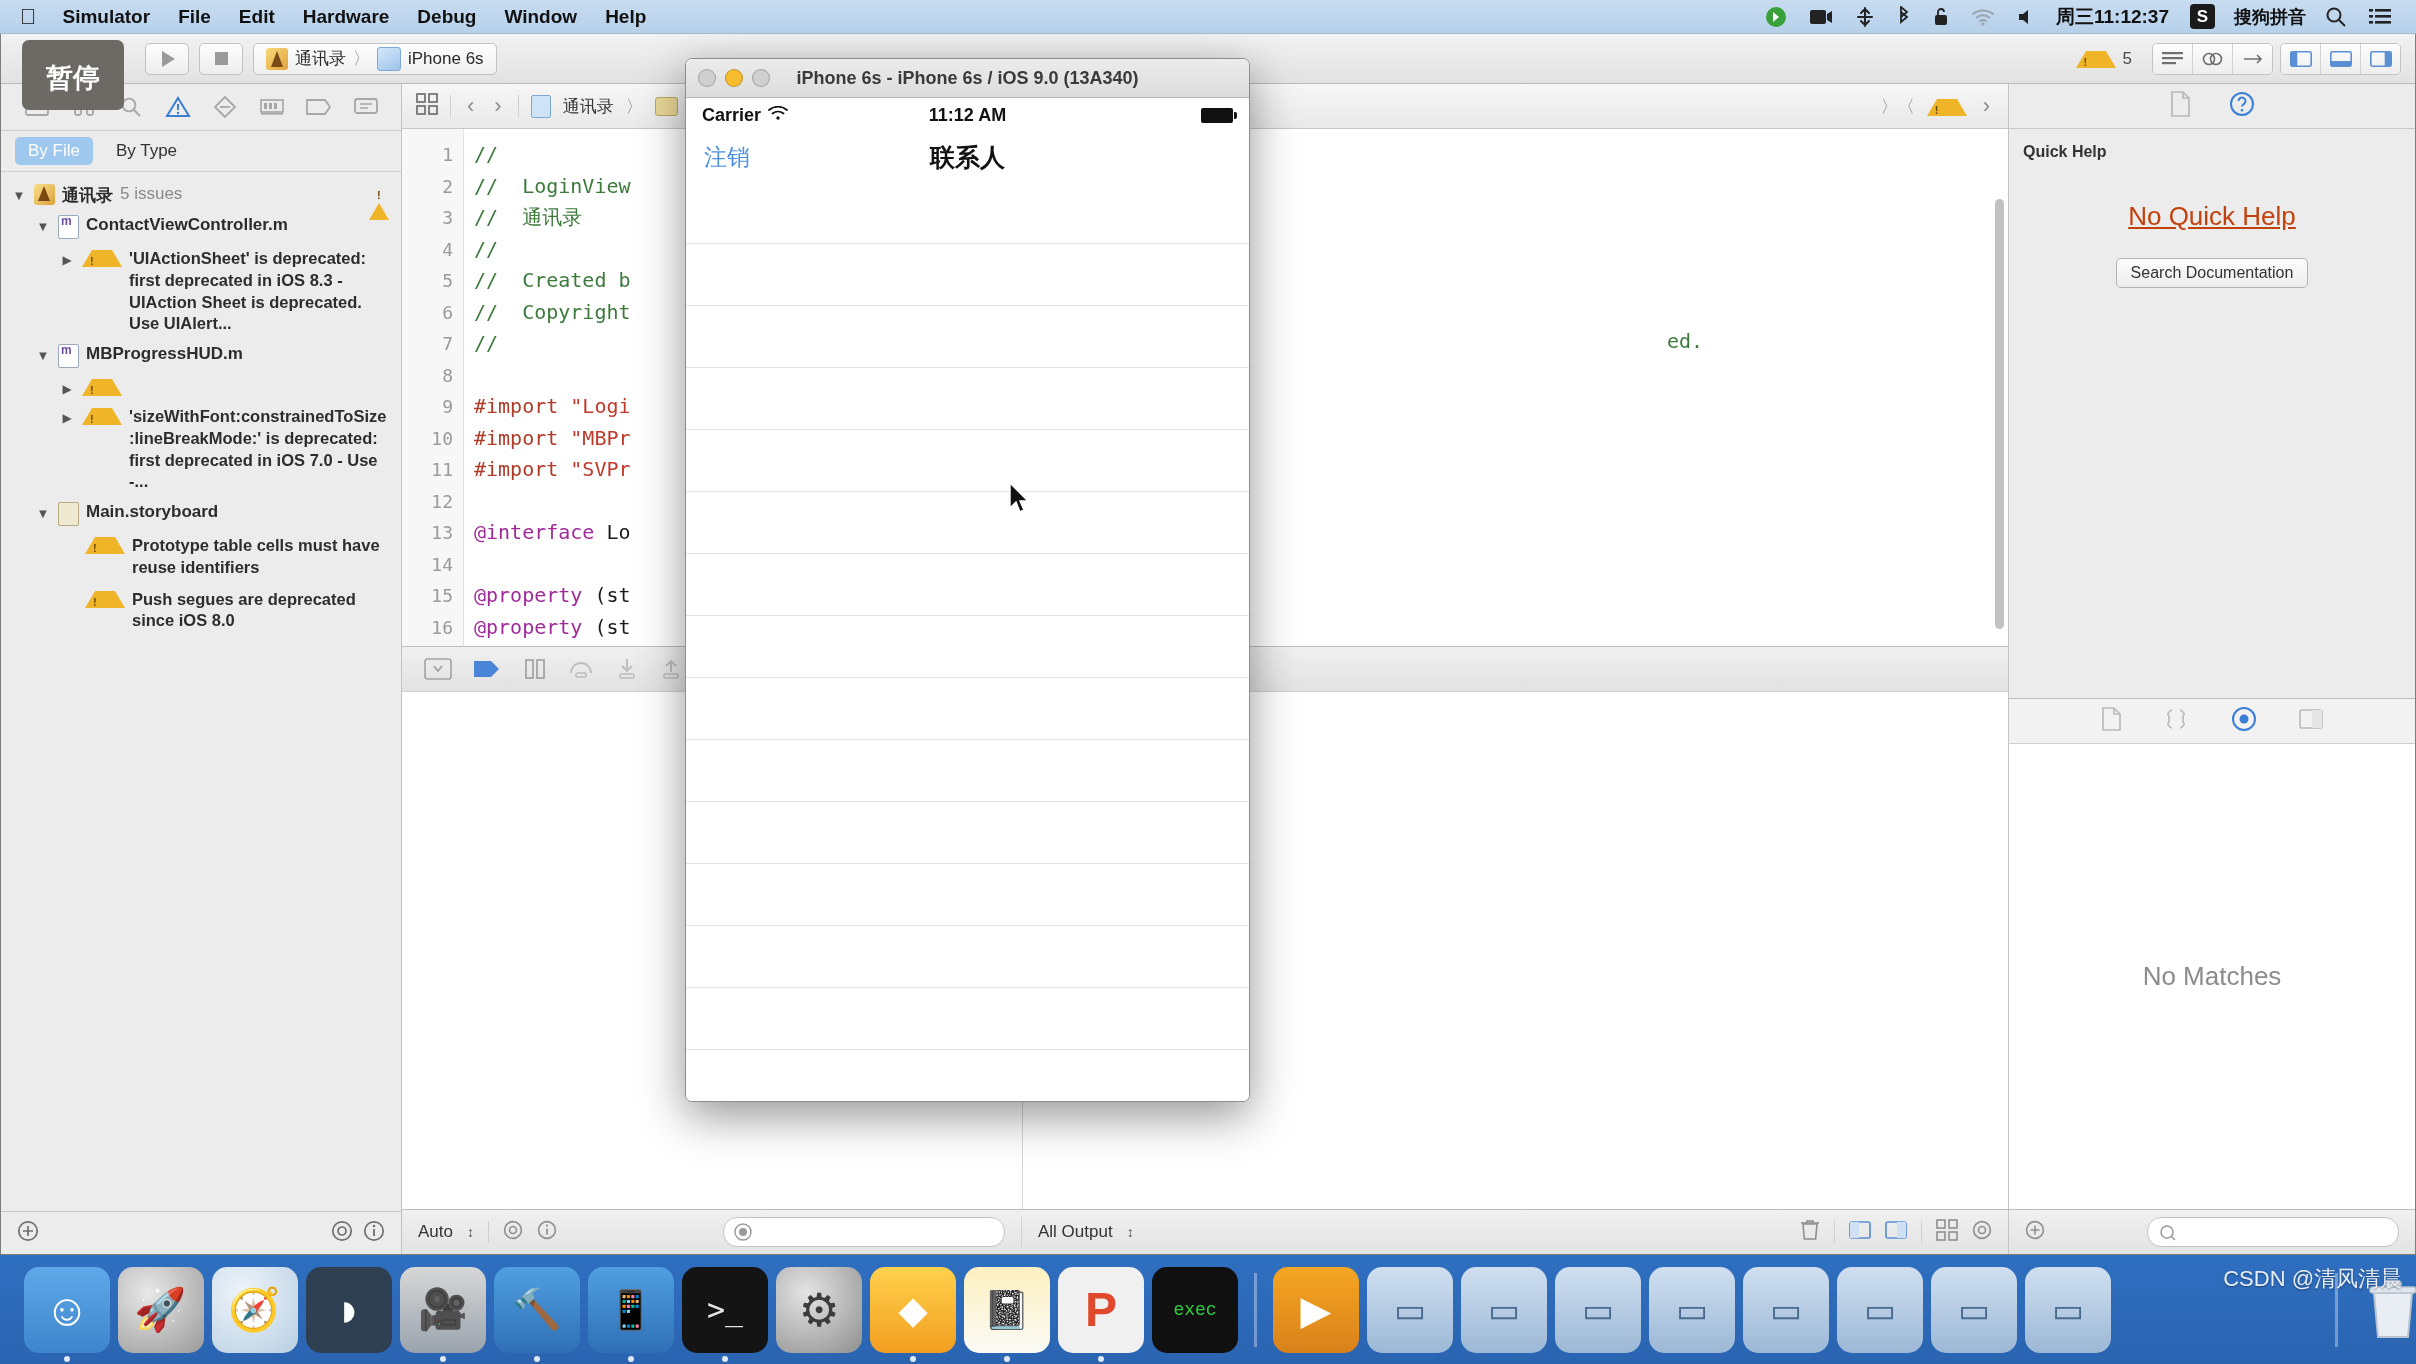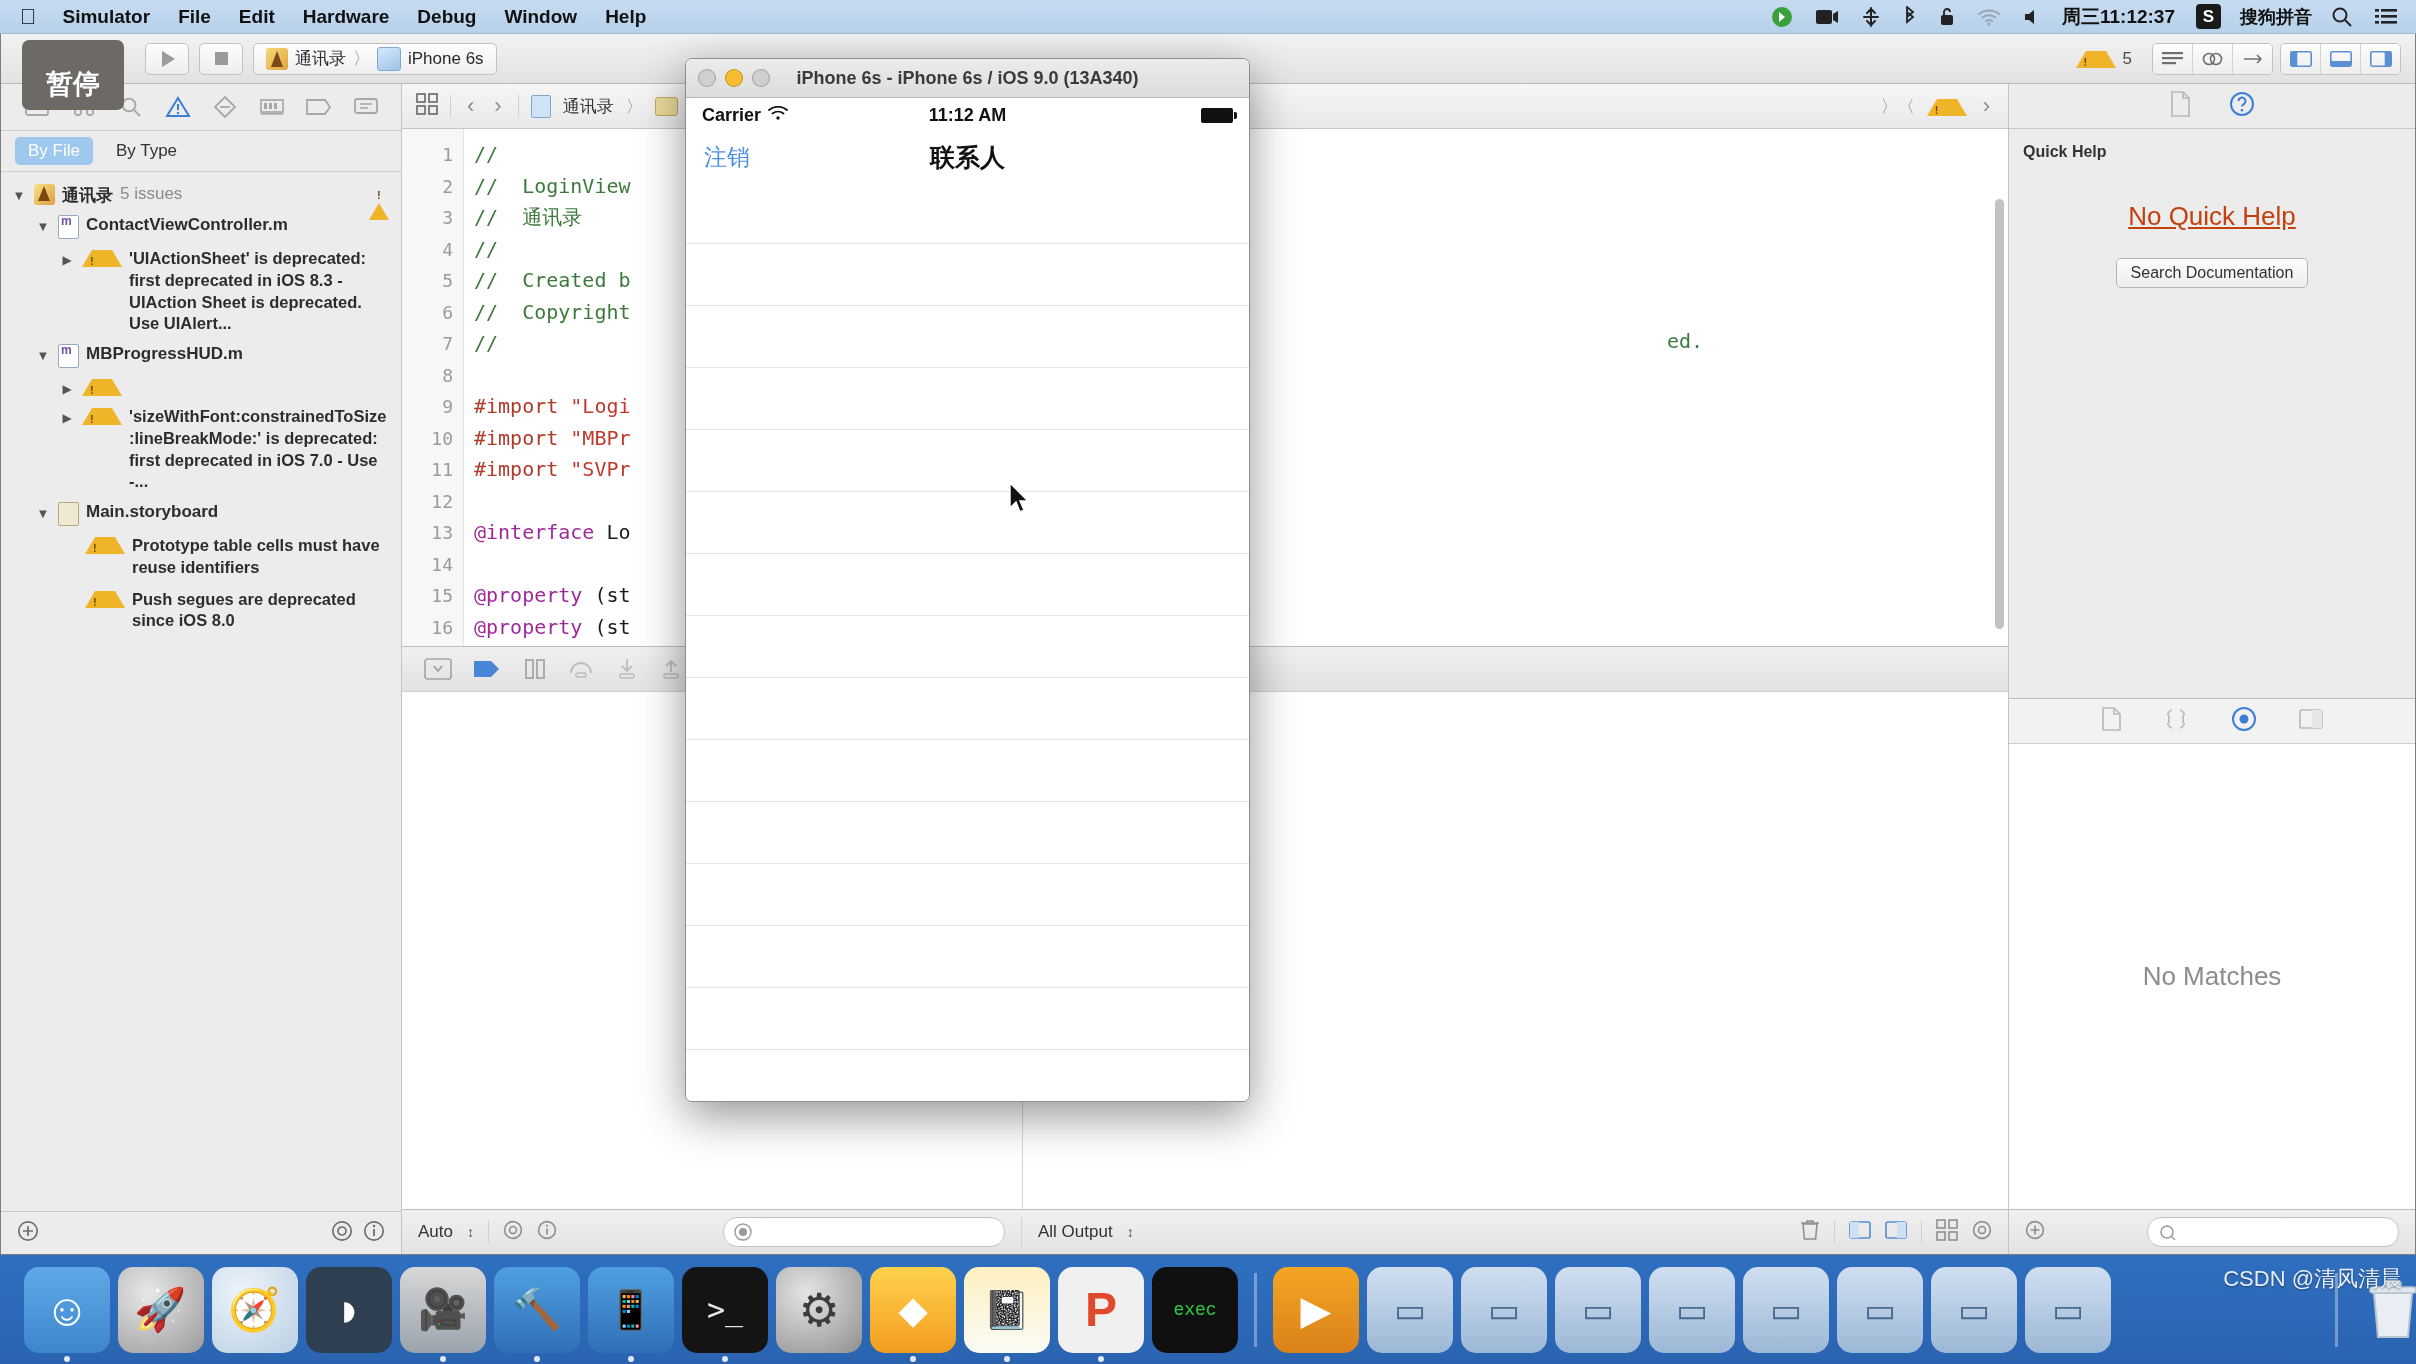--- a/index.html
+++ b/index.html
@@ -18,21 +18,21 @@
 
   
   .menubar{position:absolute;left:0;top:0;width:2416px;height:33px;
     background:linear-gradient(180deg,#c8dcf0 0%,#bed6ee 50%,#b7d1ea 100%);
     border-bottom:1px solid #9fb6cd;
     display:flex;align-items:center;
     font-size:19px;color:#111;z-index:60;}
   .mb-left{display:flex;align-items:center;gap:0;padding-left:16px;}
   .mb-item{padding:0 14px;font-weight:bold;white-space:nowrap;line-height:33px;}
   .apple-glyph{font-size:22px;line-height:33px;padding:0 12px 0 4px;}
-  .mb-right{margin-left:auto;display:flex;align-items:center;gap:0;padding-right:8px;}
+  .mb-right{margin-left:auto;display:flex;align-items:center;gap:0;padding-right:14px;}
   .mb-ic{padding:0 11px;font-size:19px;line-height:33px;display:flex;align-items:center;}
   .mb-clock{padding:0 10px;font-weight:bold;font-size:19px;white-space:nowrap;}
   .sogou-badge{width:25px;height:25px;background:#1a1a1a;color:#fff;border-radius:4px;
     font-size:17px;font-weight:bold;display:flex;align-items:center;justify-content:center;}
   .sogou-text{padding:0 8px;font-size:18px;font-weight:bold;}
 
   
   .xcode{position:absolute;left:0;top:33px;width:2416px;height:1222px;
     background:#ececec;border:1px solid #7d7d7d;box-sizing:border-box;
     display:flex;flex-direction:column;overflow:hidden;}
@@ -185,21 +185,21 @@
     background:#fff;position:relative;}
   .simnav-left{font-size:23px;color:#4b8fe0;}
   .simnav-title{position:absolute;left:0;right:0;text-align:center;font-size:25px;font-weight:bold;color:#111;}
   .simtable{flex:1;background:#fff;overflow:hidden;}
   .simrow{height:61px;border-bottom:1px solid #e4e4e4;}
   .cursor-arrow{position:absolute;left:1008px;top:482px;z-index:70;}
 
   
   .tooltip{position:absolute;left:22px;top:40px;width:102px;height:70px;background:#6d6a66;
     border-radius:7px;display:flex;align-items:flex-end;justify-content:center;
-    color:#fff;font-size:27px;font-weight:bold;padding-bottom:8px;box-sizing:border-box;z-index:65;}
+    color:#fff;font-size:27px;font-weight:bold;padding-bottom:14px;box-sizing:border-box;z-index:65;}
 
   
   .dock{position:absolute;left:0;bottom:0;width:2416px;height:109px;
     background:linear-gradient(180deg,#2f6fc0 0%,#2a64b1 100%);
     display:flex;align-items:center;padding:0 20px;gap:0;z-index:55;}
   .dockicon{width:86px;height:86px;margin:0 4px;border-radius:15px;position:relative;
     display:flex;align-items:center;justify-content:center;font-size:40px;}
   .dot{position:absolute;bottom:-9px;left:50%;margin-left:-3px;width:6px;height:6px;
     border-radius:50%;background:#dfe9f5;}
   .dock-sep{width:3px;height:74px;background:rgba(255,255,255,.35);margin:0 12px;}

